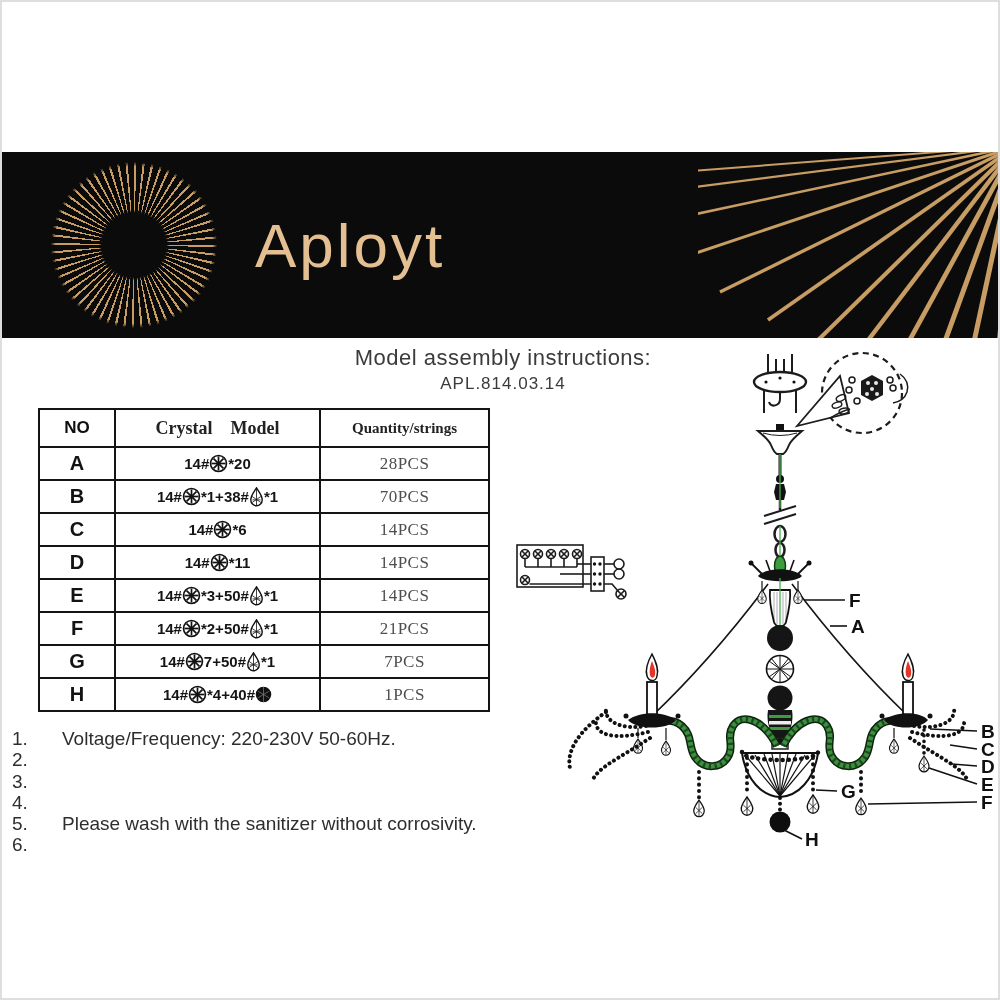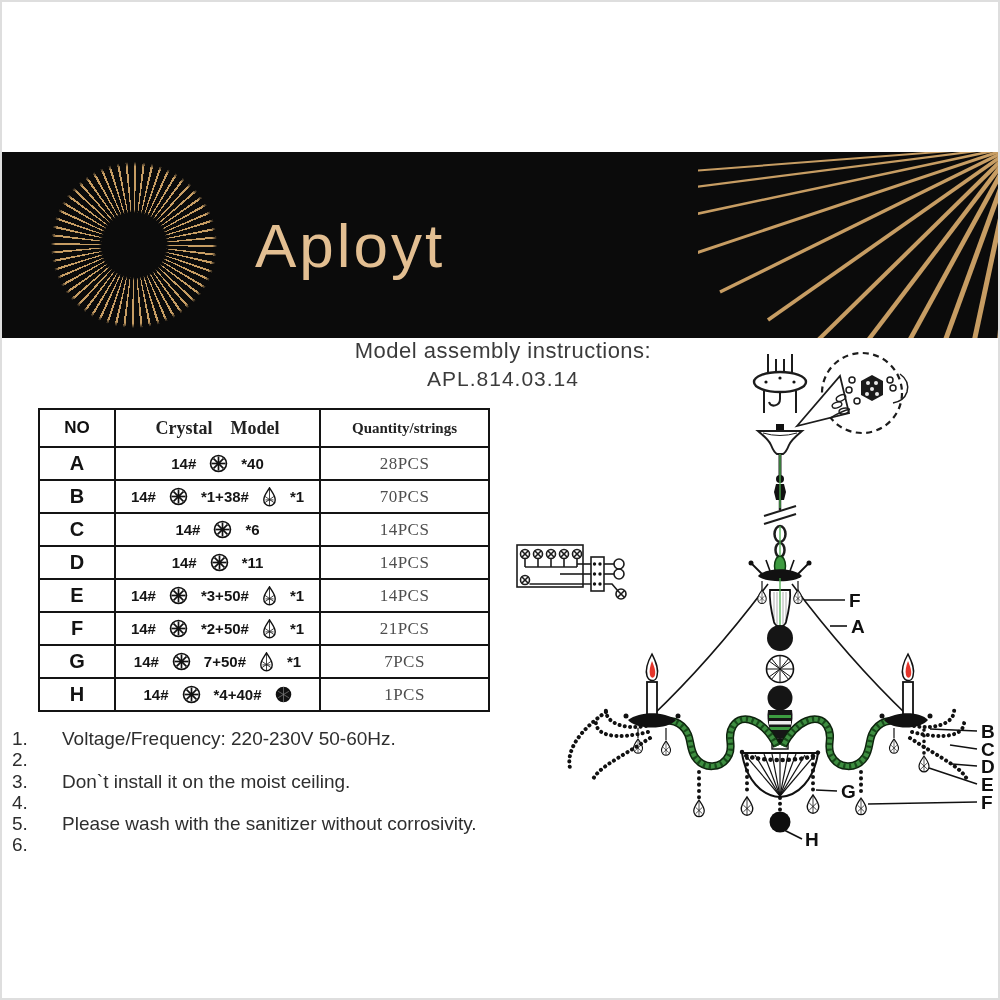--- a/index.html
+++ b/index.html
@@ -11,40 +11,40 @@
   .banner{position:absolute;left:0;top:152px;width:1000px;height:186px;background:#0b0b0b;overflow:hidden;padding-left:28px;}
   .sunburst{position:absolute;left:50px;top:9px;width:168px;height:168px;border-radius:50%;
     background:repeating-conic-gradient(#c79d63 0deg 1.6deg,#0b0b0b 1.6deg 6deg);
     -webkit-mask:radial-gradient(circle,transparent 0 27%,#000 30% 66%,transparent 70%);
             mask:radial-gradient(circle,transparent 0 27%,#000 30% 66%,transparent 70%);}
   .brand{position:absolute;left:255px;top:50%;transform:translateY(-50%);
     color:#e3bf92;font-size:62px;letter-spacing:3px;font-weight:400;}
   .rays{position:absolute;right:0;top:0;}
 
   
-  .title{position:absolute;left:250px;top:338px;width:506px;text-align:center;color:#3b3b3b;}
+  .title{position:absolute;left:250px;top:345px;width:506px;text-align:center;color:#3b3b3b;}
   .title .l1{font-size:22px;letter-spacing:.5px;}
-  .title .l2{font-size:21px;letter-spacing:1px;margin-top:3px;}
+  .title .l2{font-size:17px;letter-spacing:1px;margin-top:3px;}
 
   
   table.spec{position:absolute;left:38px;top:408px;width:444px;border-collapse:collapse;table-layout:fixed;}
   table.spec th,table.spec td{border:2px solid #141414;text-align:center;padding:0;}
   table.spec th{height:36px;}
   table.spec td{height:31px;}
   .c-no{width:74px;}
   .c-model{width:203px;}
   .c-qty{width:167px;}
   th.c-no{font-size:17px;font-weight:700;color:#0f0f0f;}
   th.c-model,th.c-qty{font-family:Liberation Serif, serif;font-weight:700;color:#222;}
   th.c-model{font-size:18px;white-space:pre;}
   th.c-qty{font-size:15px;}
   td.c-no{font-size:20px;font-weight:700;color:#131313;}
   td.c-model{font-size:15px;font-weight:700;color:#151515;}
   td.c-qty{font-family:"Liberation Serif",serif;font-size:17px;color:#4e4e4e;letter-spacing:.5px;margin-left:38px;}
-  .mcell{display:flex;align-items:center;justify-content:center;gap:13px;}
+  .mcell{display:flex;align-items:center;justify-content:center;gap:0;}
   svg.ci{display:inline-block;}
 
   
   .instr{position:absolute;left:10px;top:728px;width:500px;}
   .instr .row{display:grid;grid-template-columns:52px 1fr;font-size:19px;line-height:21.3px;color:#2e2e2e;}
   .instr .num{padding-left:2px;}
 
   
   svg.diagram{position:absolute;left:500px;top:338px;}
   svg.diagram text{font-family:"Liberation Sans",sans-serif;font-weight:700;font-size:19px;fill:#101010;}
@@ -128,21 +128,21 @@
   </tr>
 
   <tr>
     <td class="c-no">A</td>
     <td class="c-model">
           <span class="mcell">
       <span>14#</span>
       <svg class="ci" width="19" height="19" viewBox="0 0 20 20">
               <use href="#sym-rosette"></use>
             </svg>
-      <span>*40</span>
+      <span>*20</span>
           </span>
         </td>
     <td class="c-qty">28PCS</td>
   </tr>
 
   <tr>
     <td class="c-no">B</td>
     <td class="c-model">
           <span class="mcell">
       <span>14#</span>
@@ -263,21 +263,20 @@
 <div class="instr">
   <div class="row">
     <span class="num">1.</span>
       <span>Voltage/Frequency: 220-230V 50-60Hz.</span>
     </div>
   <div class="row">
     <span class="num">2.</span>
     </div>
   <div class="row">
     <span class="num">3.</span>
-      <span>Don`t install it on the moist ceiling.</span>
     </div>
   <div class="row">
     <span class="num">4.</span>
     </div>
   <div class="row">
     <span class="num">5.</span>
       <span>Please wash with the sanitizer without corrosivity.</span>
     </div>
   <div class="row">
     <span class="num">6.</span>

